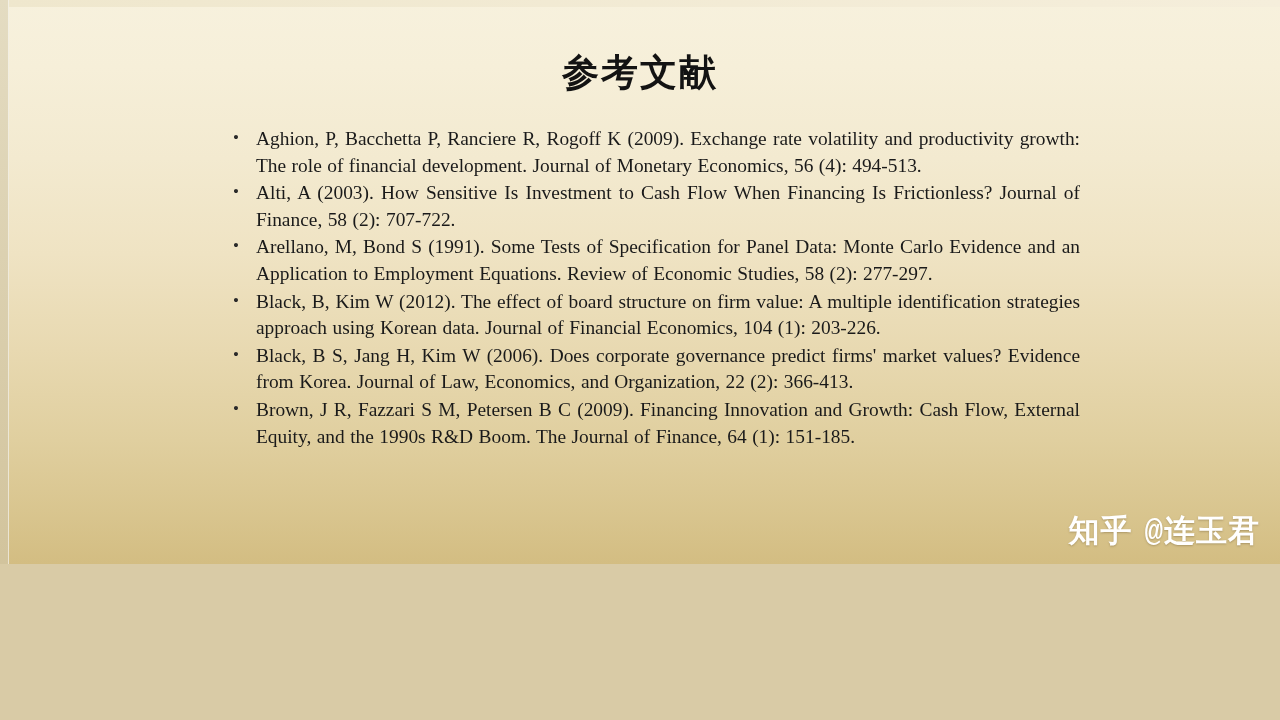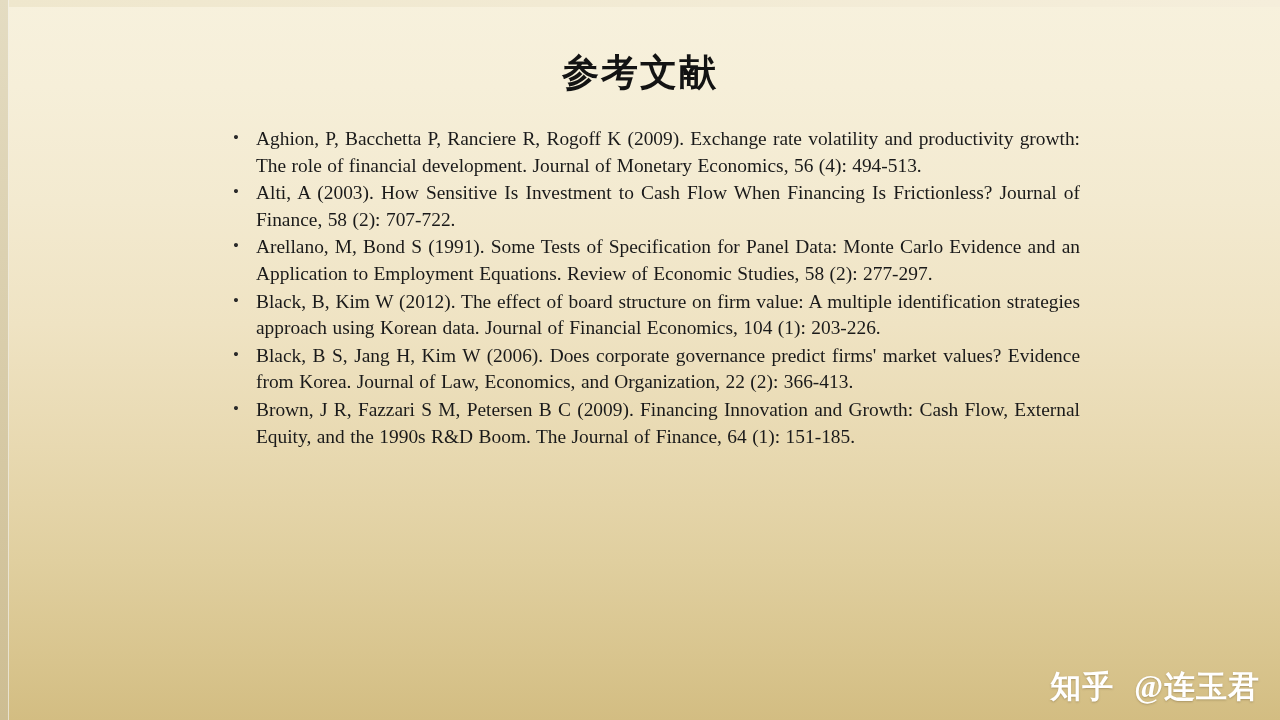--- a/index.html
+++ b/index.html
@@ -8,21 +8,21 @@
     width: 1280px; height: 720px;
     overflow: hidden;
   }
   body {
     font-family: "Liberation Serif", serif;
     background: #d9cba6;
   }
   .slide {
     position: relative;
     width: 1280px;
-    height: 720px;
+    height: 564px;
     background: linear-gradient(to bottom,
         #f7f1dd 0%,
         #f6efd9 12%,
         #f3ead0 28%,
         #efe3c3 45%,
         #e8d9b1 62%,
         #e0cf9f 78%,
         #d8c48d 92%,
         #d3bd82 100%);
     overflow: hidden;
@@ -79,28 +79,28 @@
     position: absolute;
     left: 5px;
     top: -1px;
     font-size: 17px;
     color: #2a2a2a;
   }
   .watermark {
     position: absolute;
     right: 20px;
     bottom: 12px;
-    font-family: Liberation Serif, serif;
+    font-family: Liberation Mono, monospace;
     font-size: 31px;
     color: #ffffff;
     letter-spacing: 1px;
     text-shadow: 0 1px 2px rgba(120,100,60,0.45);
     display: flex;
     align-items: flex-end;
-    gap: 20px;
+    gap: 12px;
   }
   .watermark .wm-logo { font-weight: bold; }
   .watermark .wm-user { font-weight: bold; }
 </style>
 </head>
 <body>
 
 <div class="slide">
 
   <div class="edge-top"></div>

